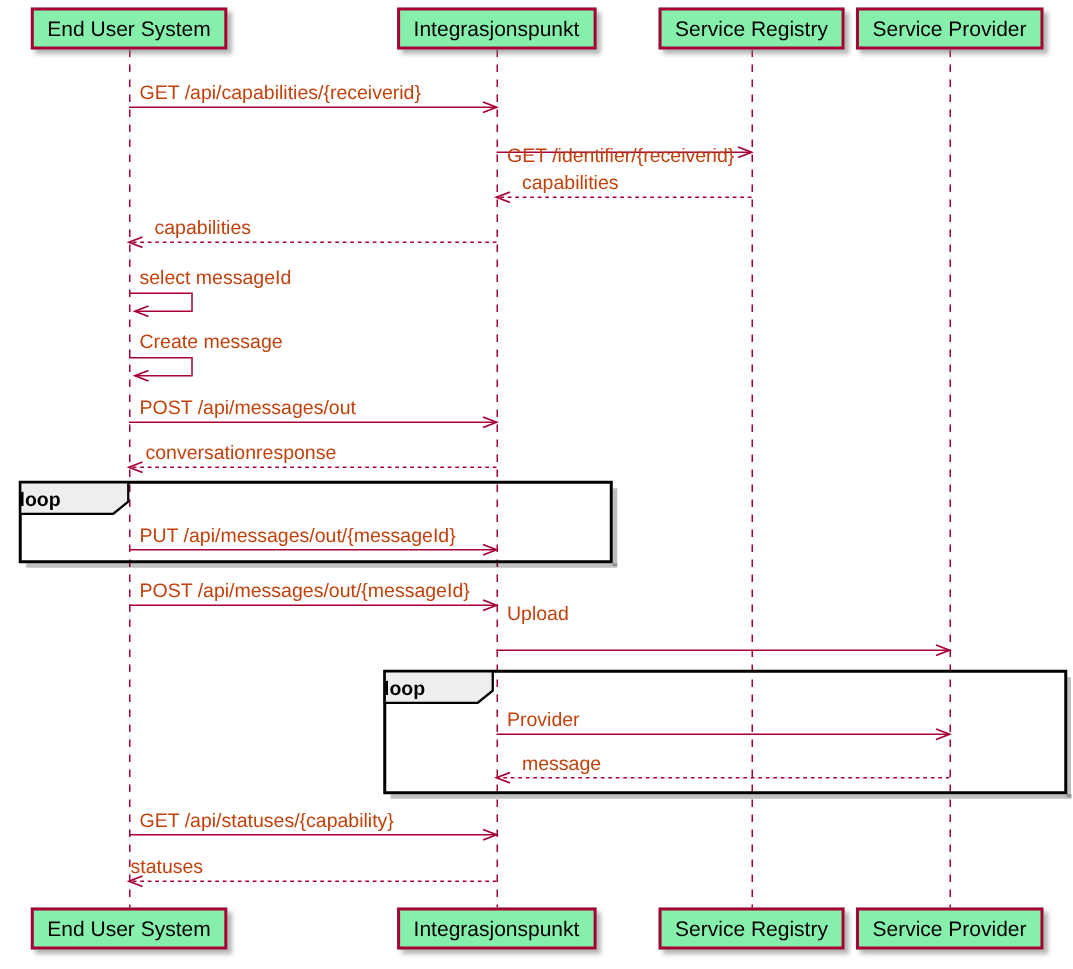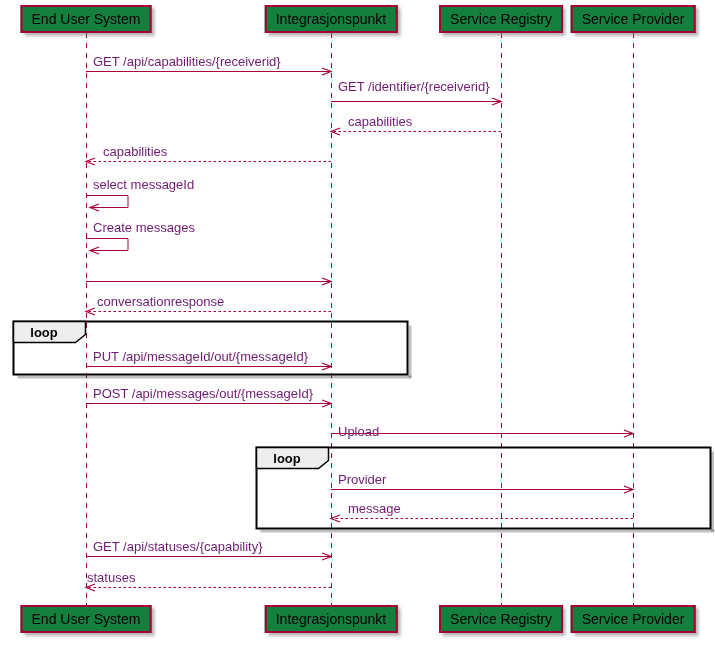--- a/index.html
+++ b/index.html
@@ -3,32 +3,32 @@
 <meta charset="utf-8">
 <style>
   html,body { margin:0; padding:0; background:#fff; }
   .canvas {
     position:relative; width:715px; height:646px; background:#FFFFFF;
     font-family:"Liberation Sans", sans-serif; overflow:hidden;
   }
   svg.overlay { position:absolute; left:0; top:0; width:715px; height:646px; }
   .participant {
     position:absolute; transform:translateX(-50%);
-    background:#15803d; border:2px solid #A80036;
+    background:#86efac; border:2px solid #A80036;
     height:24px; line-height:24px; padding:0 9px;
     font-size:14px; color:#000; white-space:nowrap;
     box-shadow:3px 3px 3px rgba(120,120,120,0.55);
   }
   .participant.top { top:5px; }
   .participant.bottom { top:605px; }
   .msg-label {
-    position:absolute; font-size:13px; color:#701a75; white-space:nowrap; line-height:14px;
+    position:absolute; font-size:13px; color:#c2410c; white-space:nowrap; line-height:14px;
   }
   .frame-label {
-    position:absolute; width:62px; text-align:center;
+    position:absolute; width:62px; text-align:left;
     font-size:13px; font-weight:bold; color:#000; line-height:19px;
   }
 </style>
 </head>
 <body>
 
 <div class="canvas">
 
   <svg class="overlay" viewBox="0 0 715 646" xmlns="http://www.w3.org/2000/svg">
 
@@ -125,29 +125,30 @@
   <div class="participant top" style="left:331px">Integrasjonspunkt</div>
   <div class="participant top" style="left:501px">Service Registry</div>
   <div class="participant top" style="left:633px">Service Provider</div>
 
   <div class="participant bottom" style="left:86px">End User System</div>
   <div class="participant bottom" style="left:331px">Integrasjonspunkt</div>
   <div class="participant bottom" style="left:501px">Service Registry</div>
   <div class="participant bottom" style="left:633px">Service Provider</div>
 
   <div class="msg-label" style="left:93px;top:55px">GET /api/capabilities/{receiverid}</div>
-  <div class="msg-label" style="left:338px;top:80px">GET /identifier/{receiverid}</div>
+  <div class="msg-label" style="left:338px;top:97px">GET /identifier/{receiverid}</div>
   <div class="msg-label" style="left:348px;top:115px">capabilities</div>
   <div class="msg-label" style="left:103px;top:145px">capabilities</div>
   <div class="msg-label" style="left:93px;top:178px">select messageId</div>
-  <div class="msg-label" style="left:93px;top:221px">Create messages</div>
+  <div class="msg-label" style="left:93px;top:221px">Create message</div>
+  <div class="msg-label" style="left:93px;top:265px">POST /api/messages/out</div>
   <div class="msg-label" style="left:97px;top:295px">conversationresponse</div>
-  <div class="msg-label" style="left:93px;top:350px">PUT /api/messageId/out/{messageId}</div>
+  <div class="msg-label" style="left:93px;top:350px">PUT /api/messages/out/{messageId}</div>
   <div class="msg-label" style="left:93px;top:387px">POST /api/messages/out/{messageId}</div>
-  <div class="msg-label" style="left:338px;top:425px">Upload</div>
+  <div class="msg-label" style="left:338px;top:402px">Upload</div>
   <div class="msg-label" style="left:338px;top:473px">Provider</div>
   <div class="msg-label" style="left:348px;top:502px">message</div>
   <div class="msg-label" style="left:93px;top:540px">GET /api/statuses/{capability}</div>
   <div class="msg-label" style="left:87px;top:571px">statuses</div>
 
   <div class="frame-label" style="left:13px;top:323px">loop</div>
   <div class="frame-label" style="left:256px;top:449px">loop</div>
 
 </div>
 

